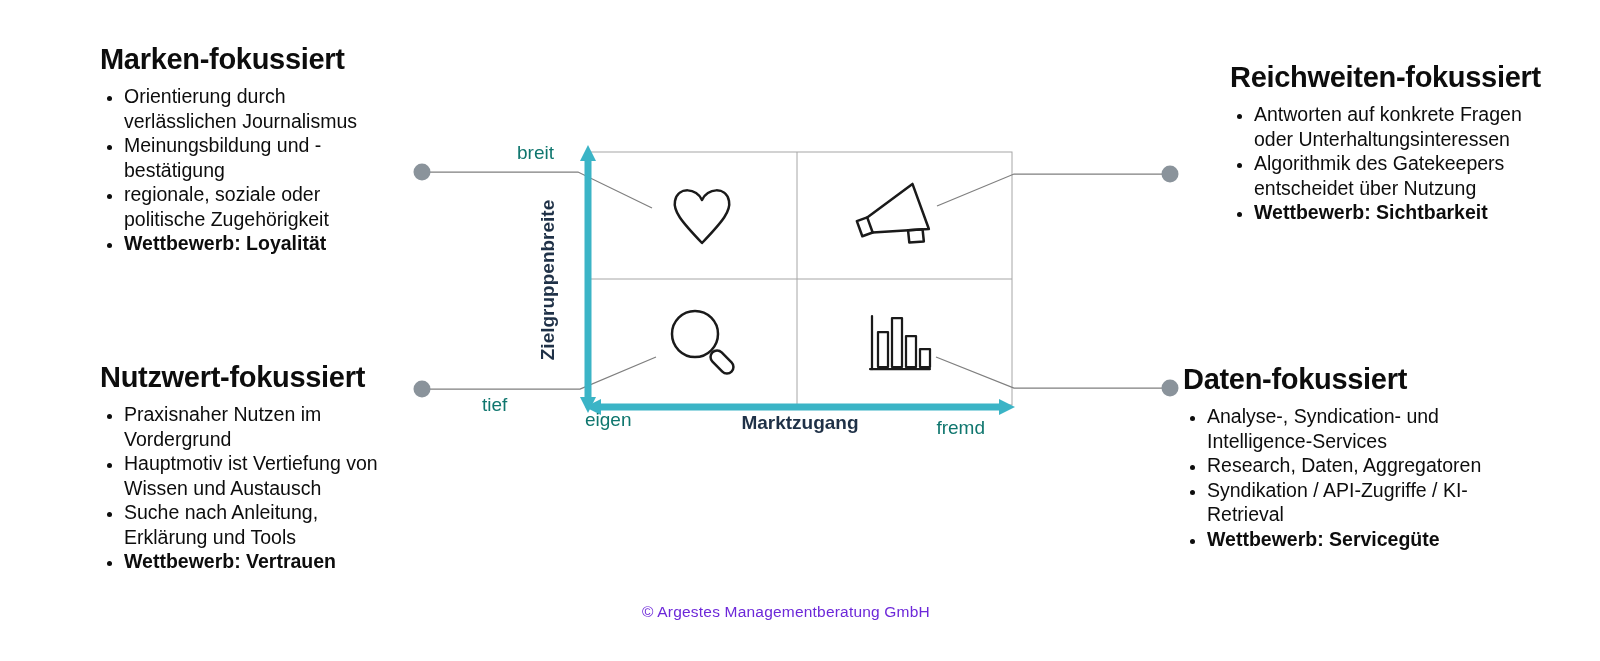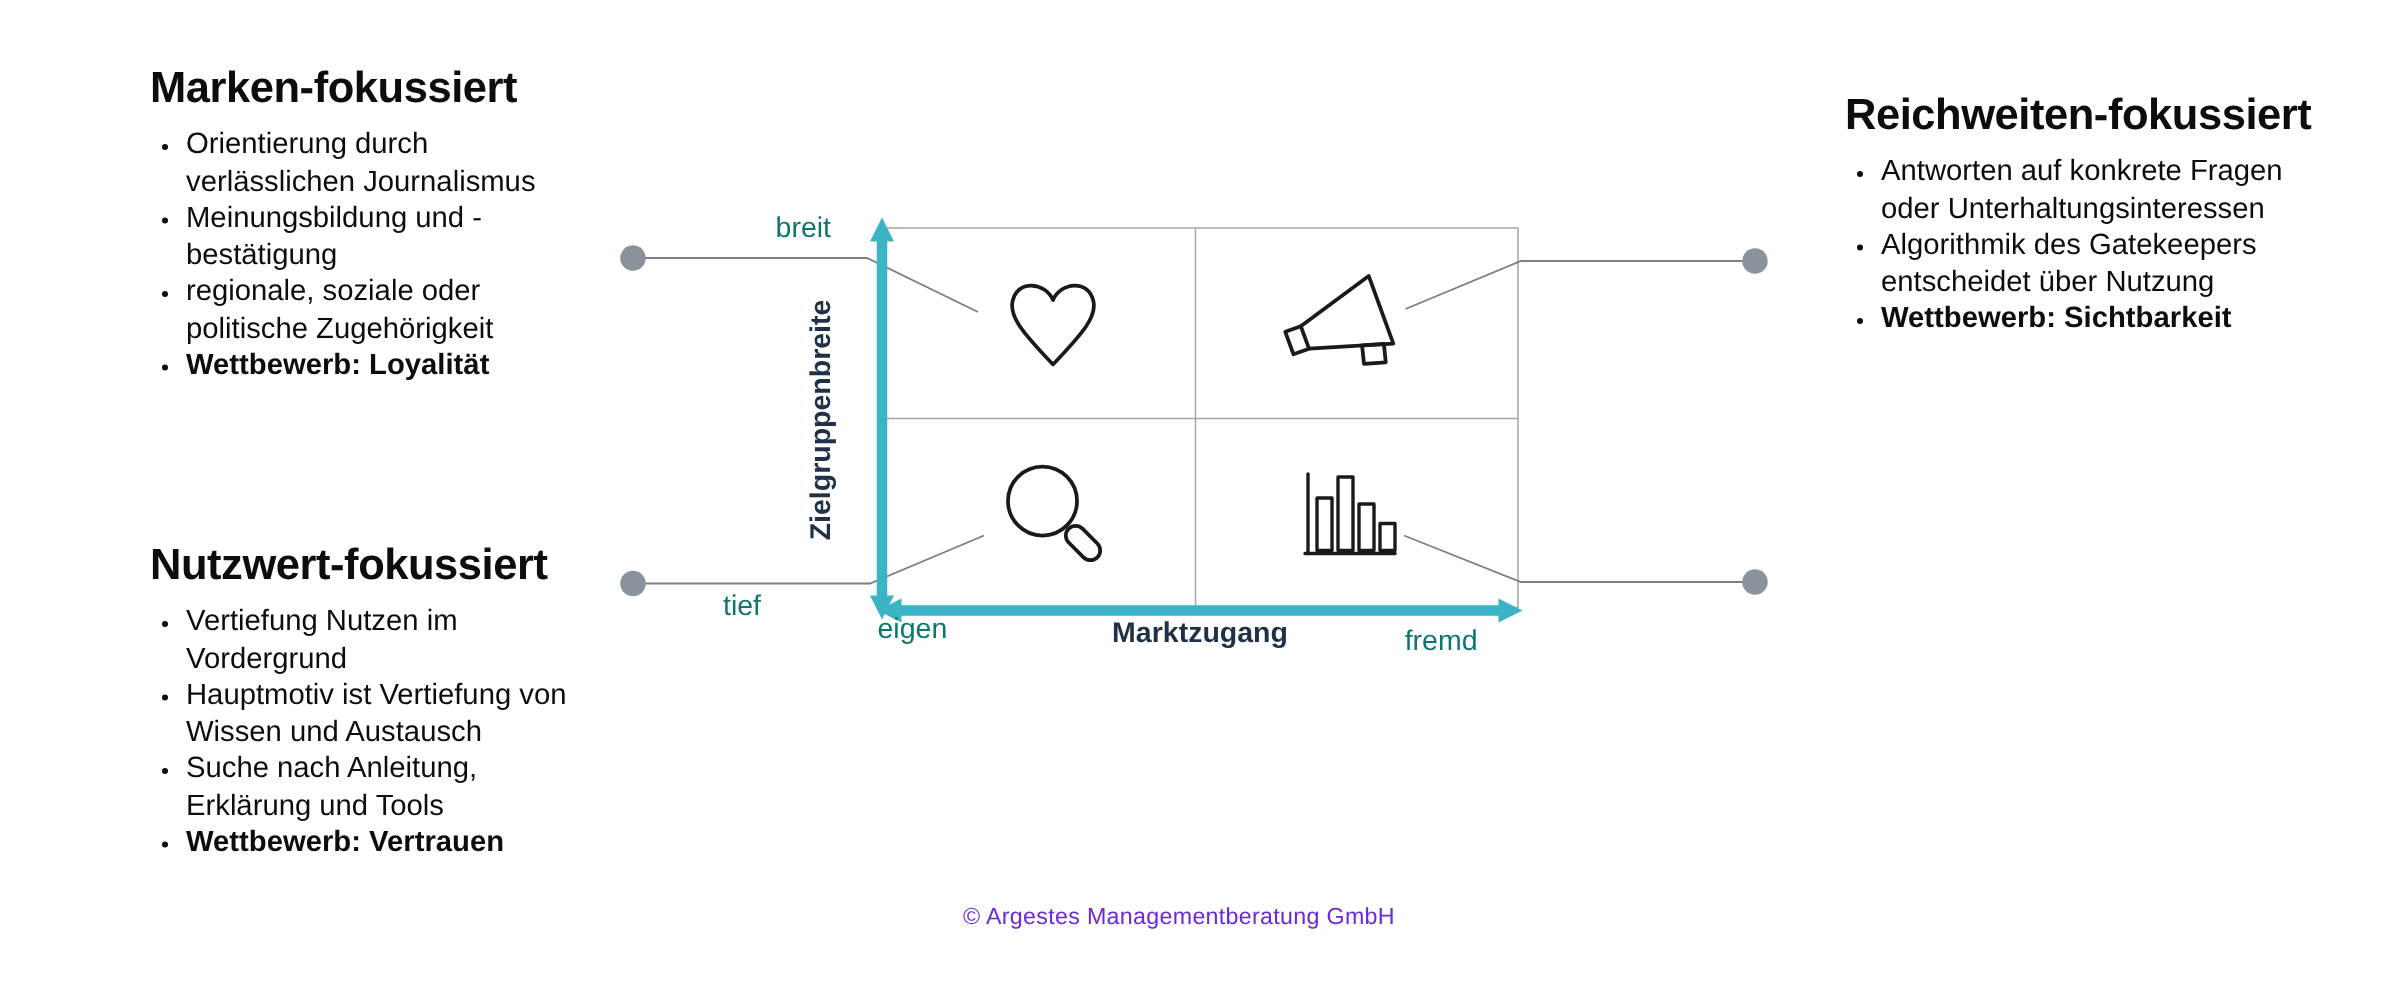--- a/index.html
+++ b/index.html
@@ -123,27 +123,36 @@
     <ul>
       <li>Antworten auf konkrete Fragen oder Unterhaltungsinteressen</li>
       <li>Algorithmik des Gatekeepers entscheidet über Nutzung</li>
       <li class="bold">Wettbewerb: Sichtbarkeit</li>
     </ul>
   </div>
 
   <div class="block block-bl">
     <h2>Nutzwert-fokussiert</h2>
     <ul>
-      <li>Vertiefung Nutzen im Vordergrund</li>
+      <li>Praxisnaher Nutzen im Vordergrund</li>
       <li>Hauptmotiv ist Vertiefung von Wissen und Austausch</li>
       <li>Suche nach Anleitung, Erklärung und Tools</li>
       <li class="bold">Wettbewerb: Vertrauen</li>
     </ul>
   </div>
 
+  <div class="block block-br">
+    <h2>Daten-fokussiert</h2>
+    <ul>
+      <li>Analyse-, Syndication- und Intelligence-Services</li>
+      <li>Research, Daten, Aggregatoren</li>
+      <li>Syndikation / API-Zugriffe / KI-Retrieval</li>
+      <li class="bold">Wettbewerb: Servicegüte</li>
+    </ul>
+  </div>
 
   <div class="axis-tick lbl-breit">breit</div>
   <div class="axis-tick lbl-tief">tief</div>
   <div class="axis-tick lbl-eigen">eigen</div>
   <div class="axis-tick lbl-fremd">fremd</div>
   <div class="axis-title lbl-zielgruppen">Zielgruppenbreite</div>
   <div class="axis-title lbl-marktzugang">Marktzugang</div>
 
   <div class="footer">© Argestes Managementberatung GmbH</div>
 

